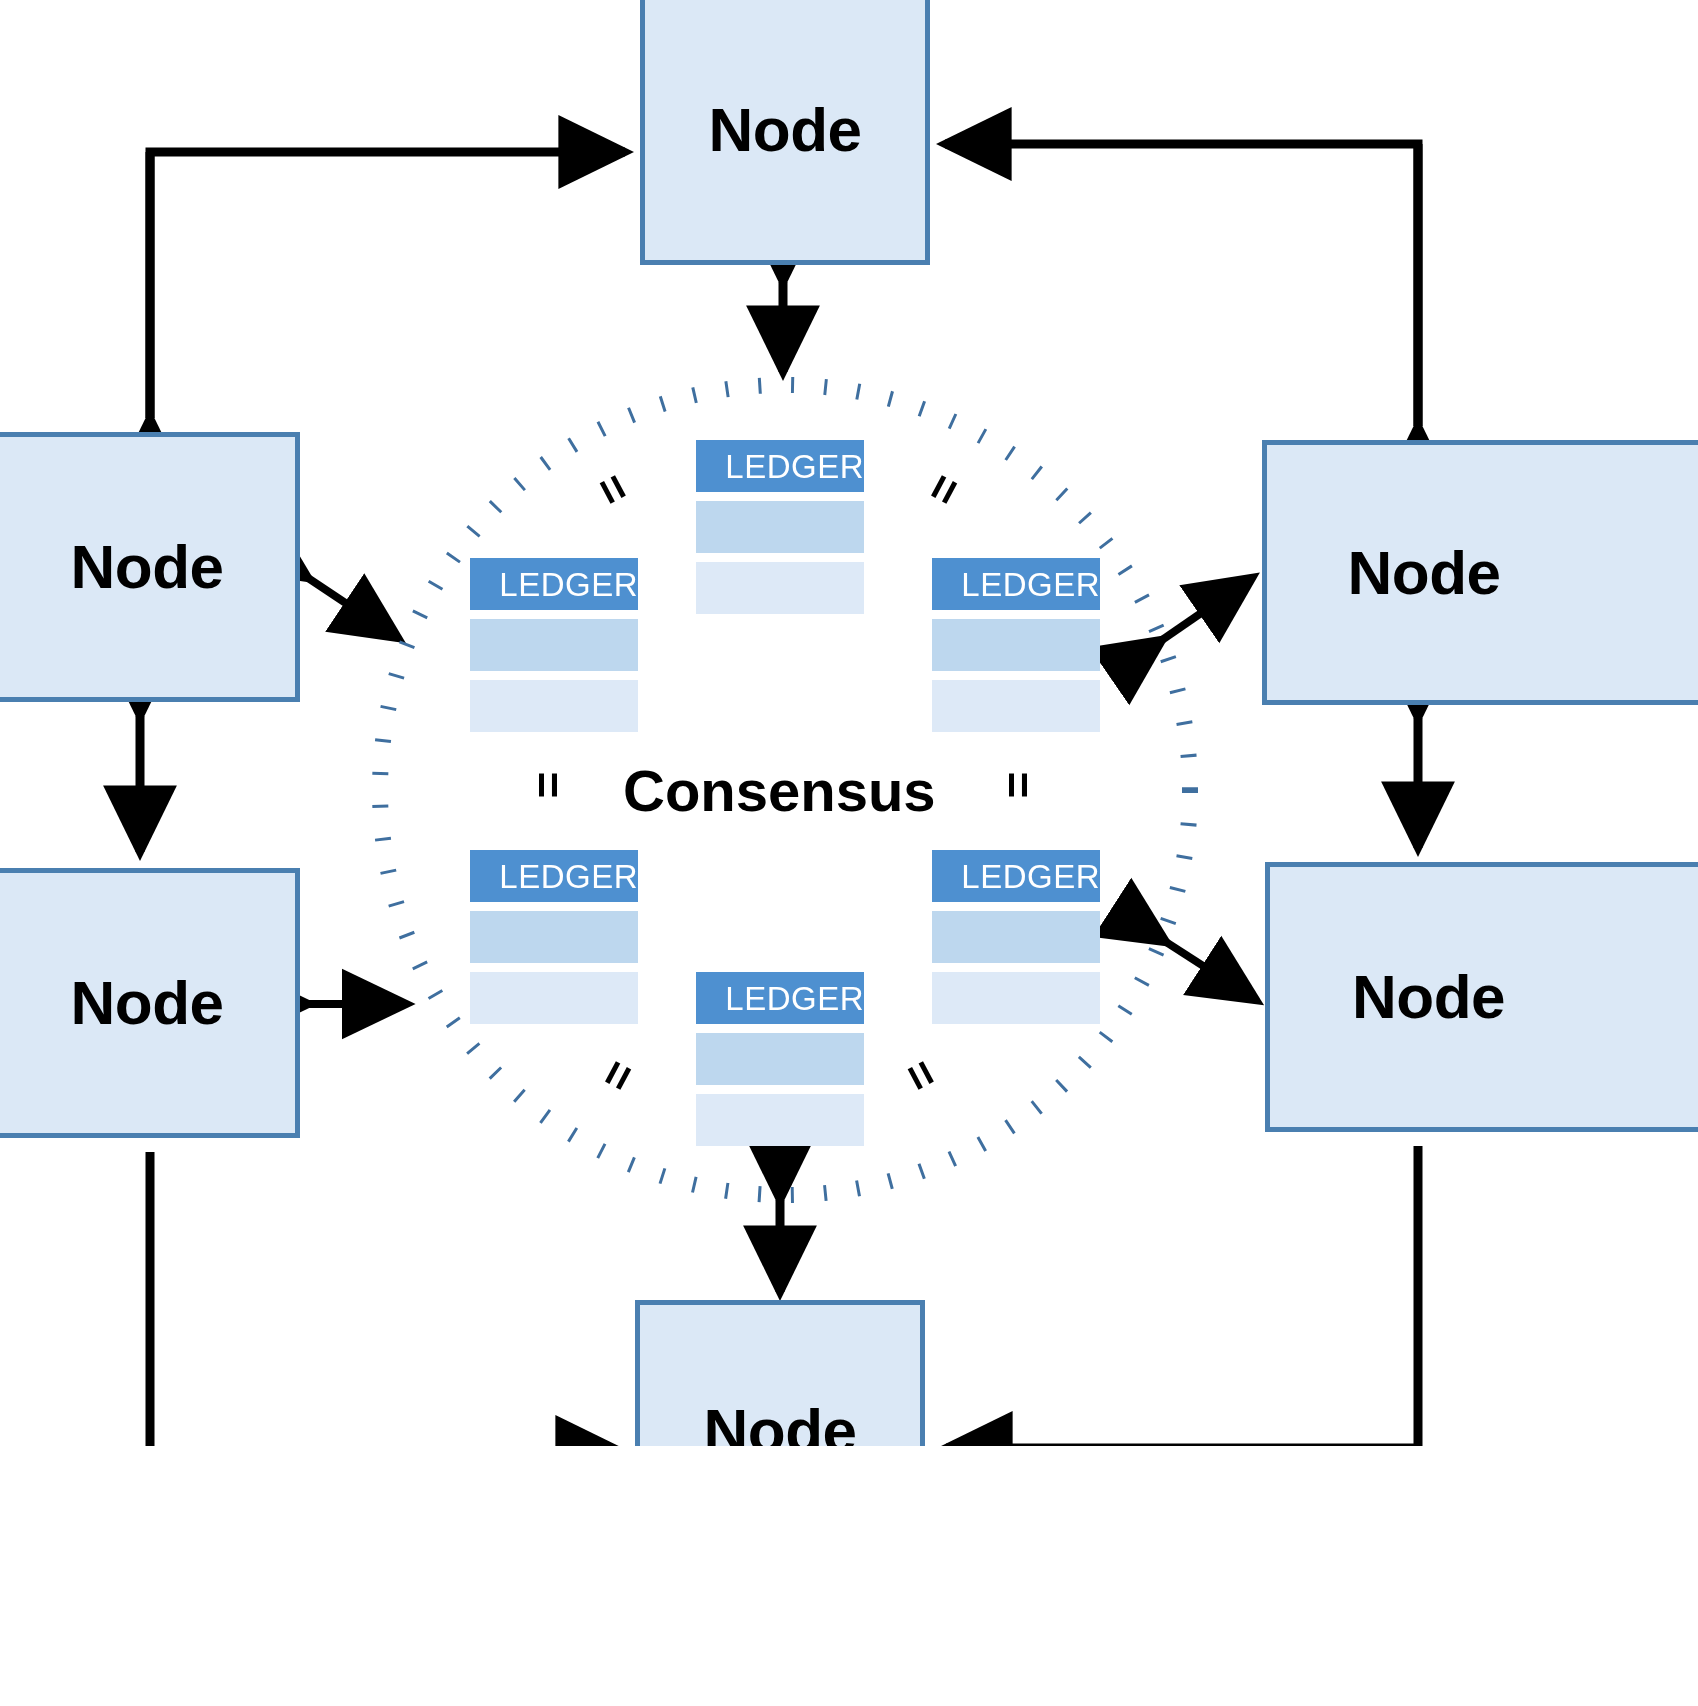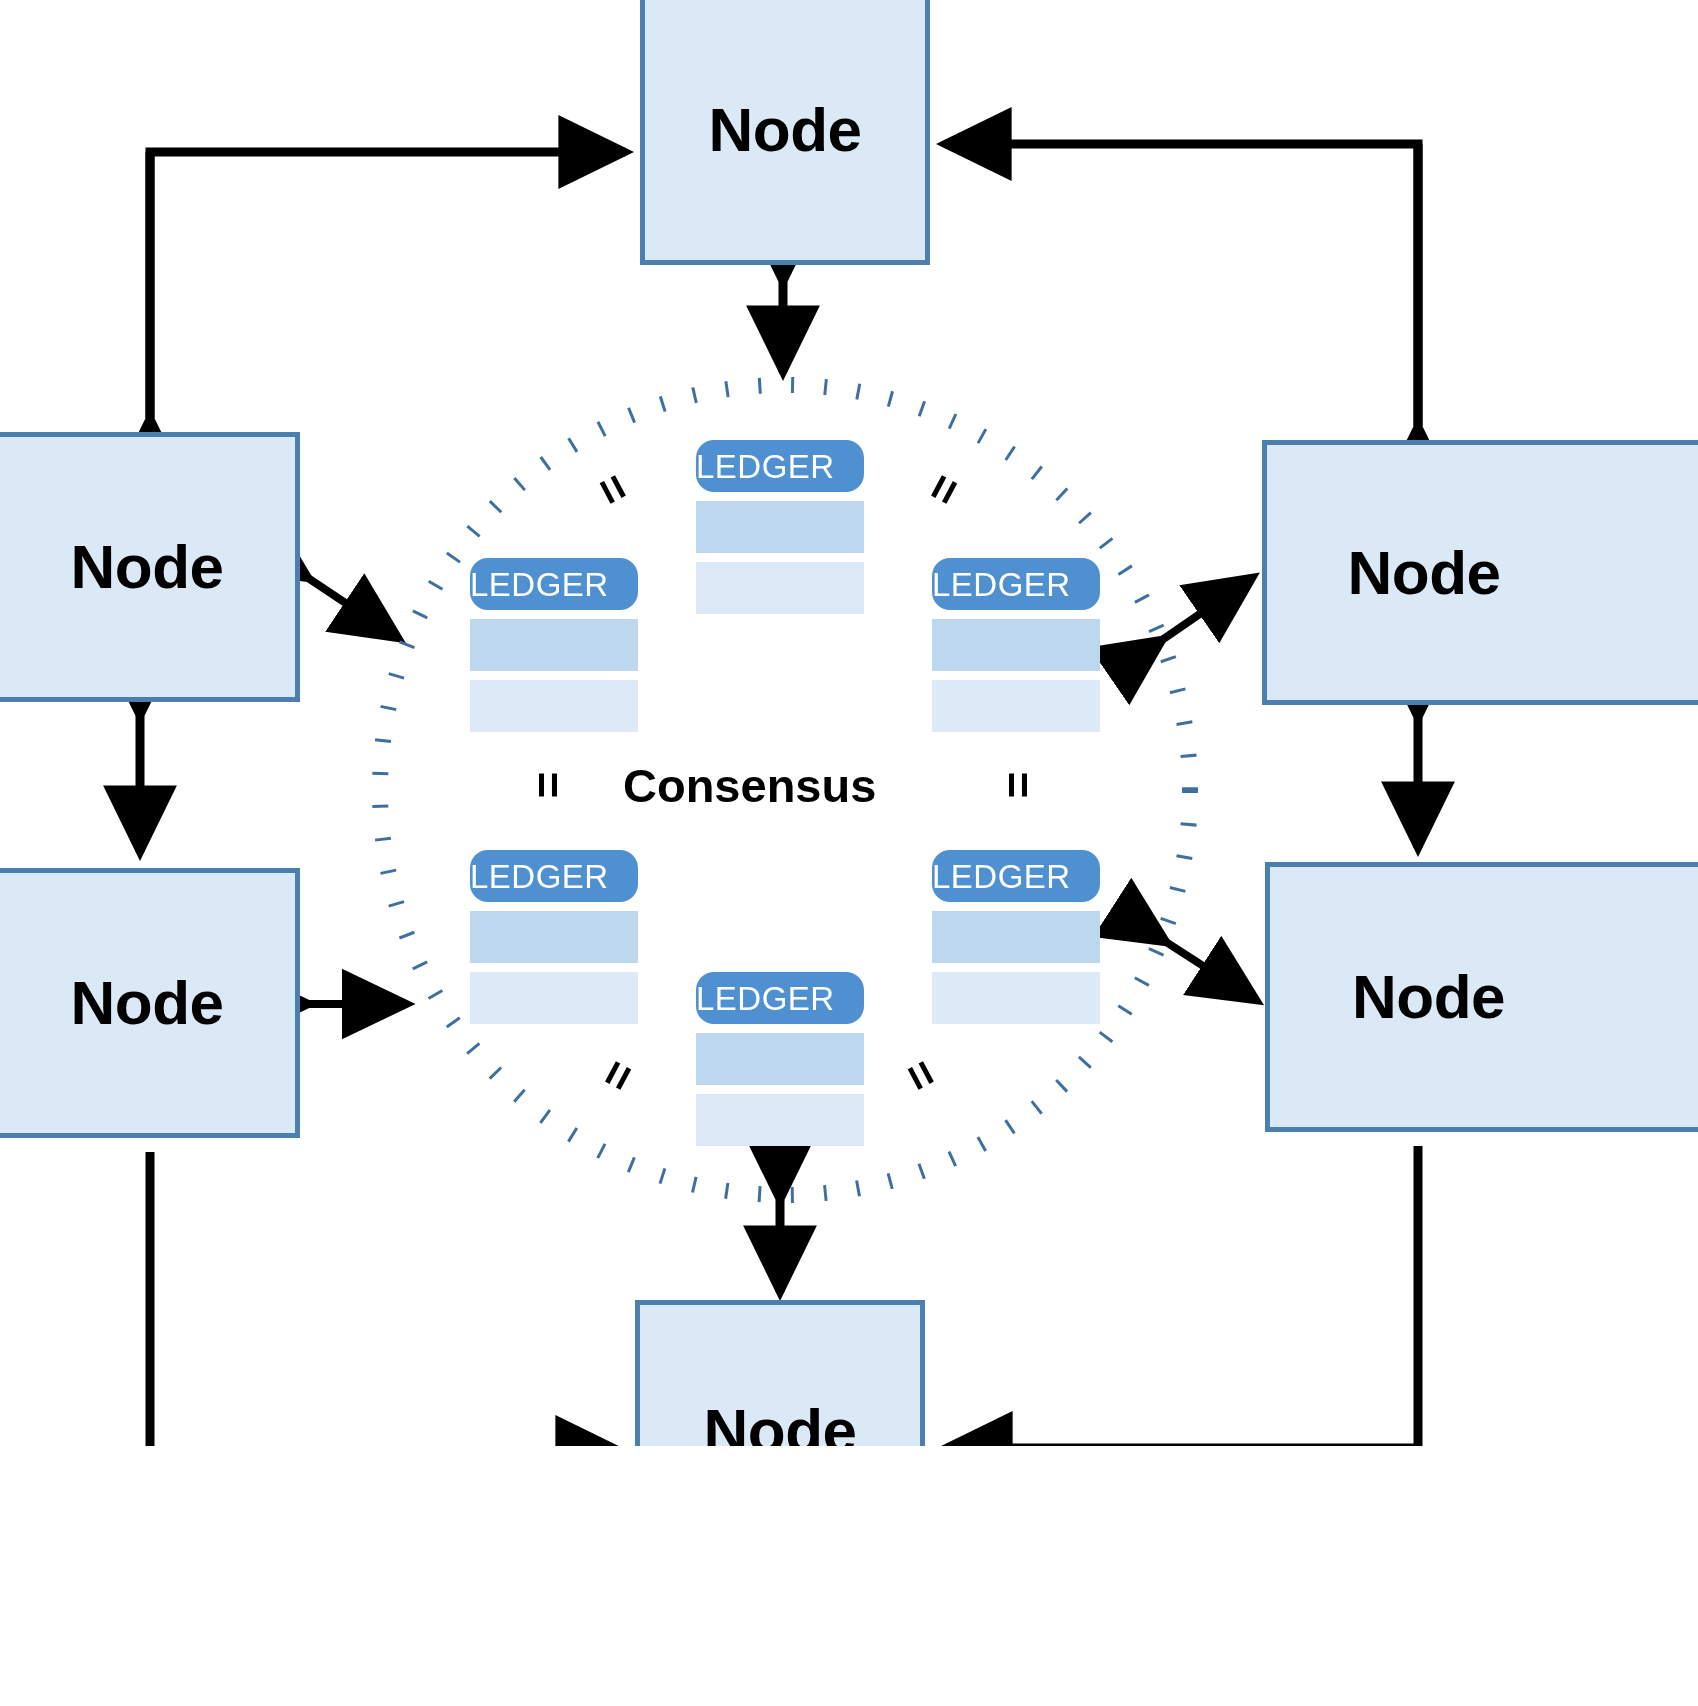--- a/index.html
+++ b/index.html
@@ -44,23 +44,22 @@
   }
   .ledger-stack {
     position: absolute;
     width: 168px;
   }
   .ledger-header {
     background: #4e90d0;
     height: 52px;
     display: flex;
     align-items: center;
-    justify-content: flex-start;
+    justify-content: flex-end;
     box-sizing: border-box;
-    border-radius: 18px;
   }
   .ledger-header-text {
     font-family: "Liberation Sans", sans-serif;
     font-size: 33px;
     color: #ffffff;
     letter-spacing: 0.5px;
     line-height: 1;
   }
   .ledger-row-mid {
     background: #bdd7ee;
@@ -84,21 +83,21 @@
   .eq-slanted {
     transform: rotate(62deg);
   }
   .eq-slanted-rev {
     transform: rotate(-62deg);
   }
   .consensus-label {
     position: absolute;
     font-family: "Liberation Sans", sans-serif;
     font-weight: bold;
-    font-size: 47px;
+    font-size: 58px;
     color: #000000;
     line-height: 1;
     white-space: nowrap;
   }
 </style>
 </head>
 <body>
 
 <div id="diagram-root">
 

